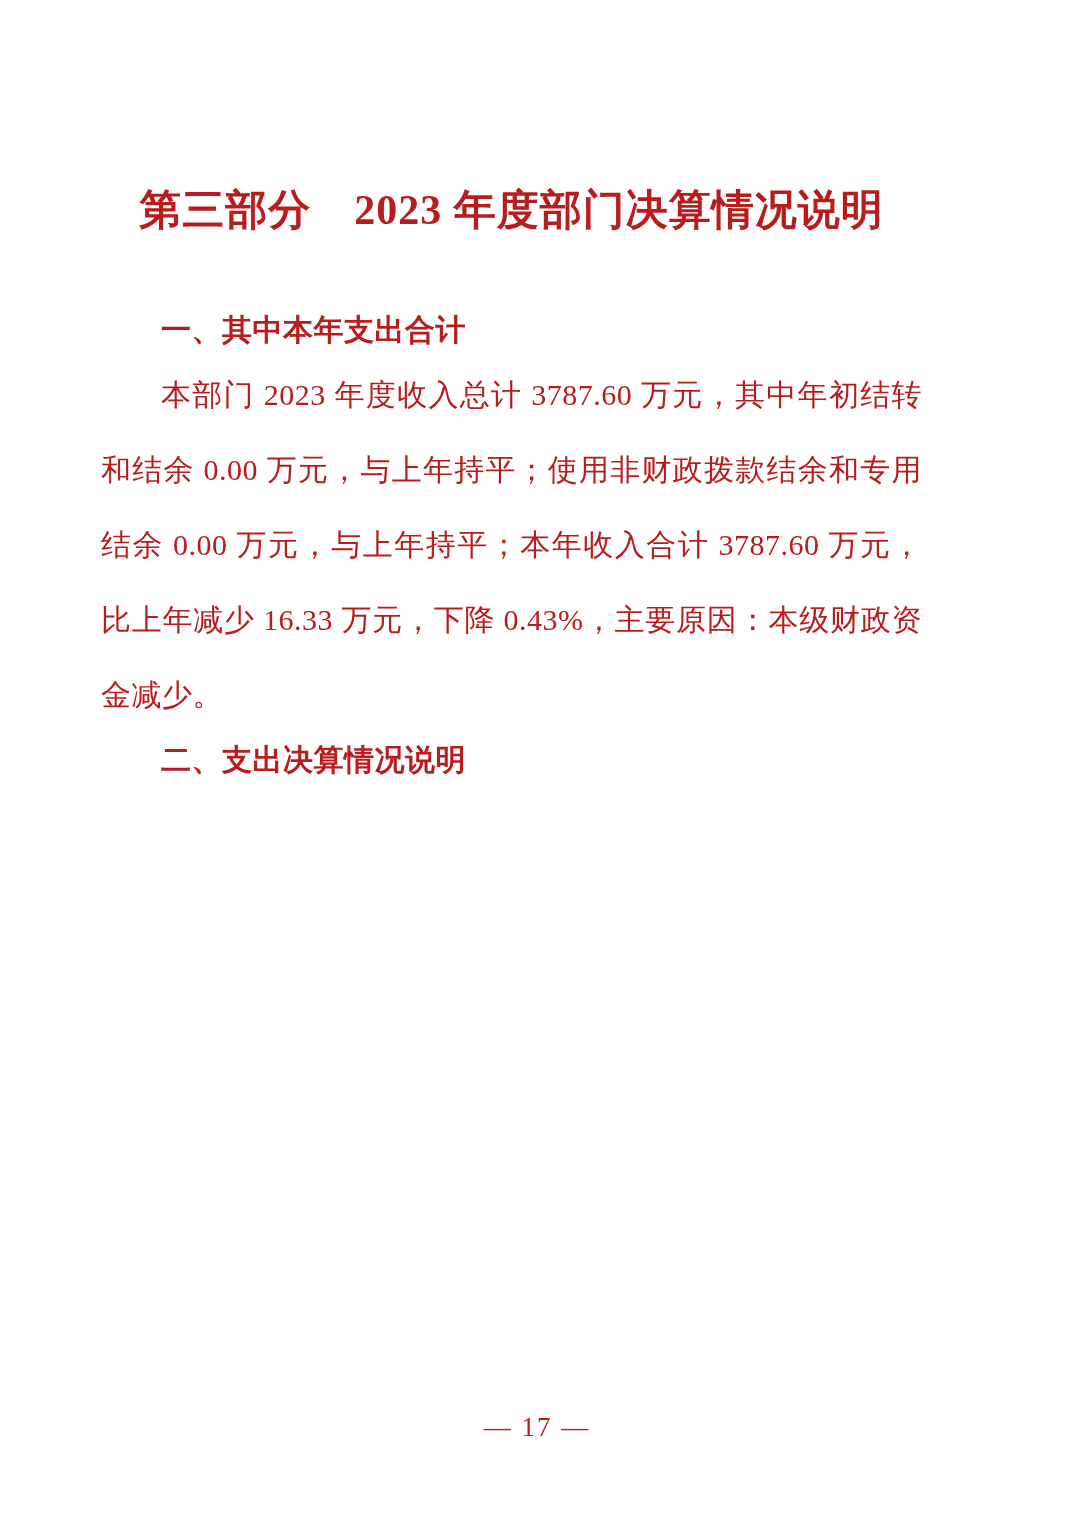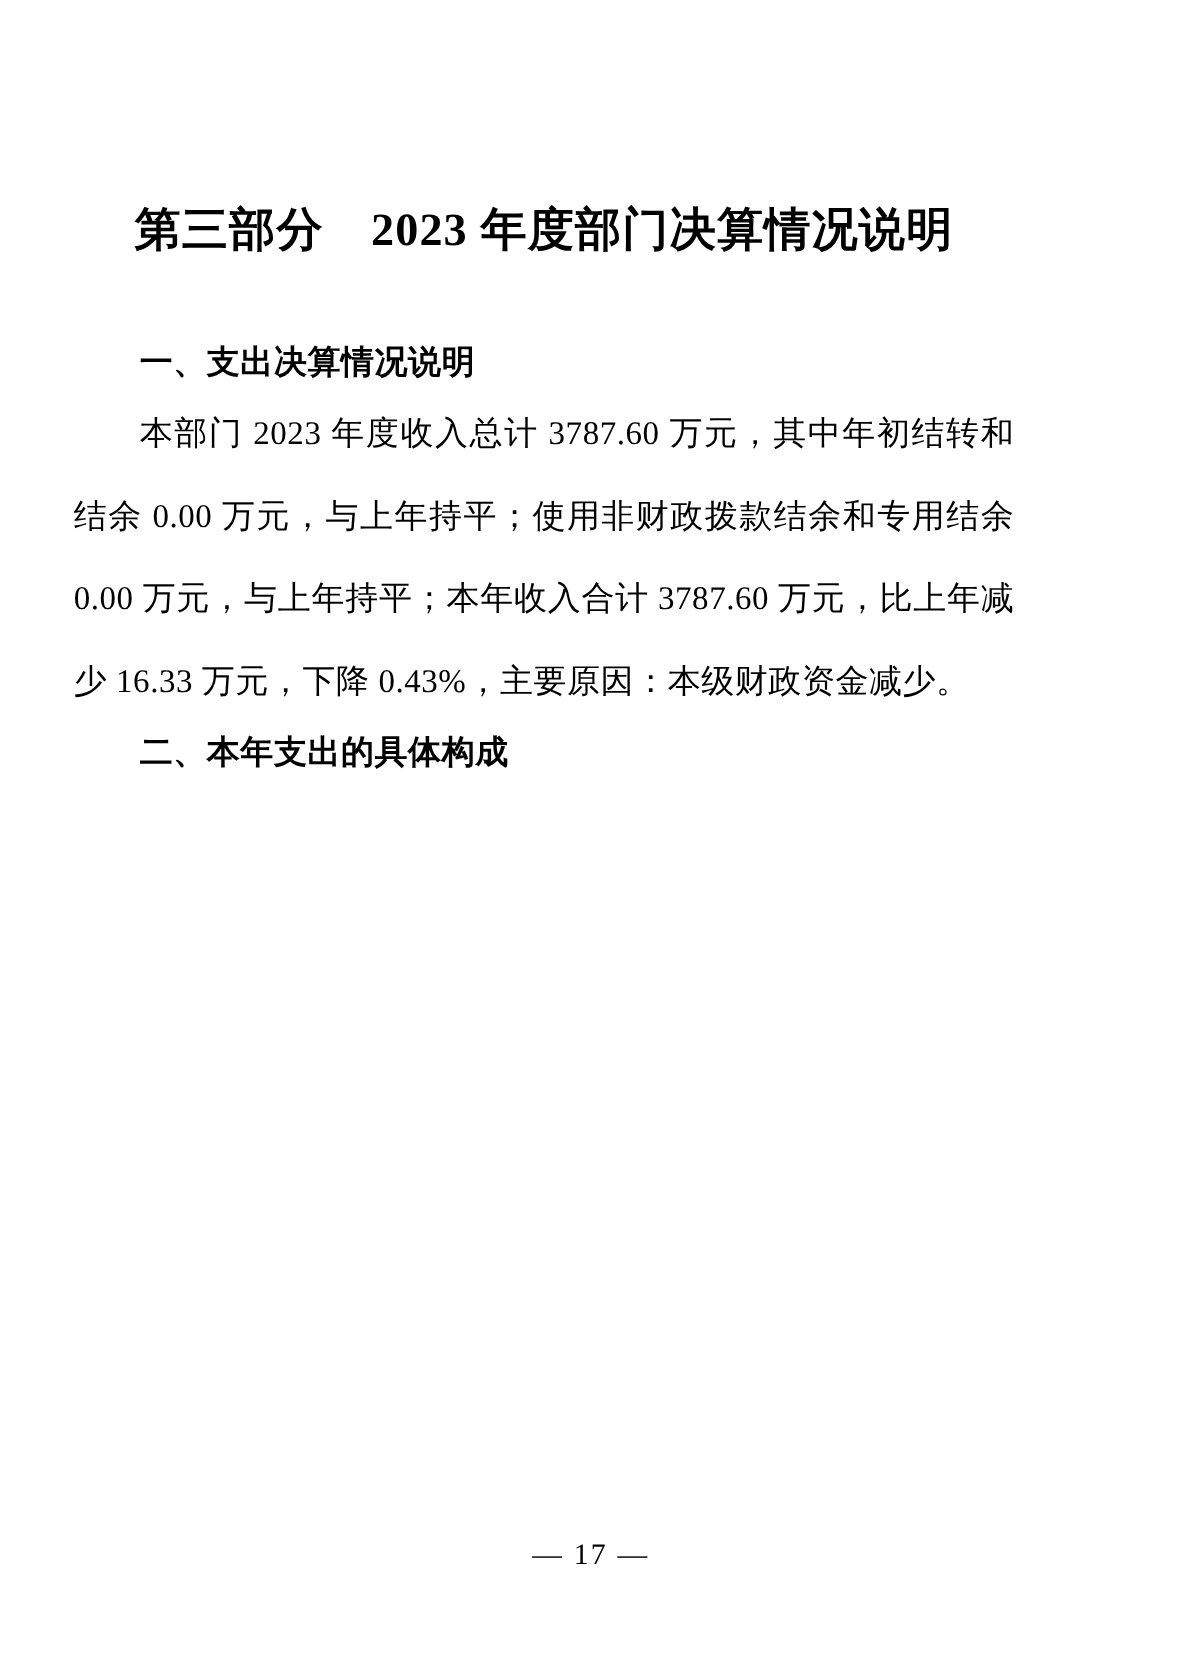--- a/index.html
+++ b/index.html
@@ -5,23 +5,23 @@
   html, body {
     margin: 0;
     padding: 0;
     background: #ffffff;
   }
   .page {
     position: relative;
     width: 1074px;
     height: 1520px;
     background: #ffffff;
-    color: #000000;
+    color: #b91c1c;
     box-sizing: border-box;
-    padding: 182px 152px 0 67px;
+    padding: 182px 152px 0 101px;
     font-family: "Liberation Serif", "DejaVu Serif", serif;
     overflow: hidden;
   }
   .doc-title {
     margin: 0;
     text-align: center;
     font-size: 42px;
     line-height: 56px;
     font-weight: 700;
     letter-spacing: 1px;
@@ -46,35 +46,35 @@
     text-indent: 2em;
     text-align: justify;
     text-align-last: left;
     letter-spacing: 0.5px;
     word-break: break-all;
   }
   .page-footer {
     position: absolute;
     left: 0;
     right: 0;
-    bottom: 92px;
+    bottom: 78px;
     text-align: center;
     font-size: 27px;
     line-height: 30px;
     letter-spacing: 2px;
   }
 </style>
 </head>
 <body>
 
 <div class="page">
   <h1 class="doc-title">第三部分　2023 年度部门决算情况说明</h1>
 
   <main class="doc-body" id="doc-body">
-      <h2 class="section-heading">一、支出决算情况说明</h2>
+      <h2 class="section-heading">一、其中本年支出合计</h2>
       <p class="paragraph">本部门 2023 年度收入总计 3787.60 万元，其中年初结转和结余 0.00 万元，与上年持平；使用非财政拨款结余和专用结余 0.00 万元，与上年持平；本年收入合计 3787.60 万元，比上年减少 16.33 万元，下降 0.43%，主要原因：本级财政资金减少。</p>
-      <h2 class="section-heading">二、本年支出的具体构成</h2>
+      <h2 class="section-heading">二、支出决算情况说明</h2>
     </main>
 
   <footer class="page-footer">
     <span class="page-number">— 17 —</span>
   </footer>
 </div>
 
 </body></html>

